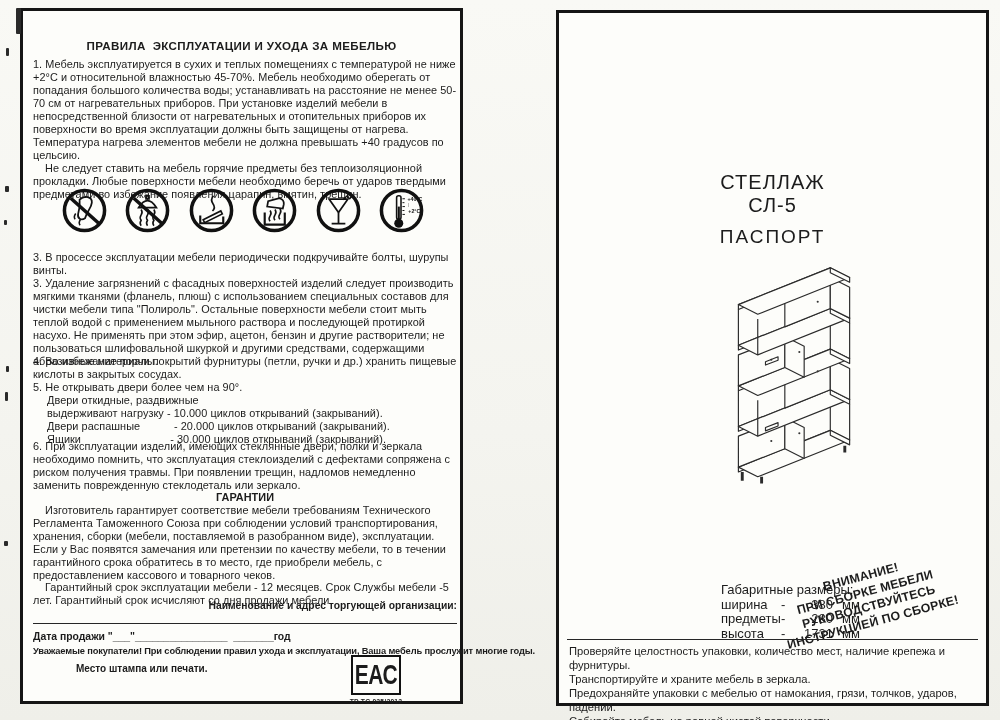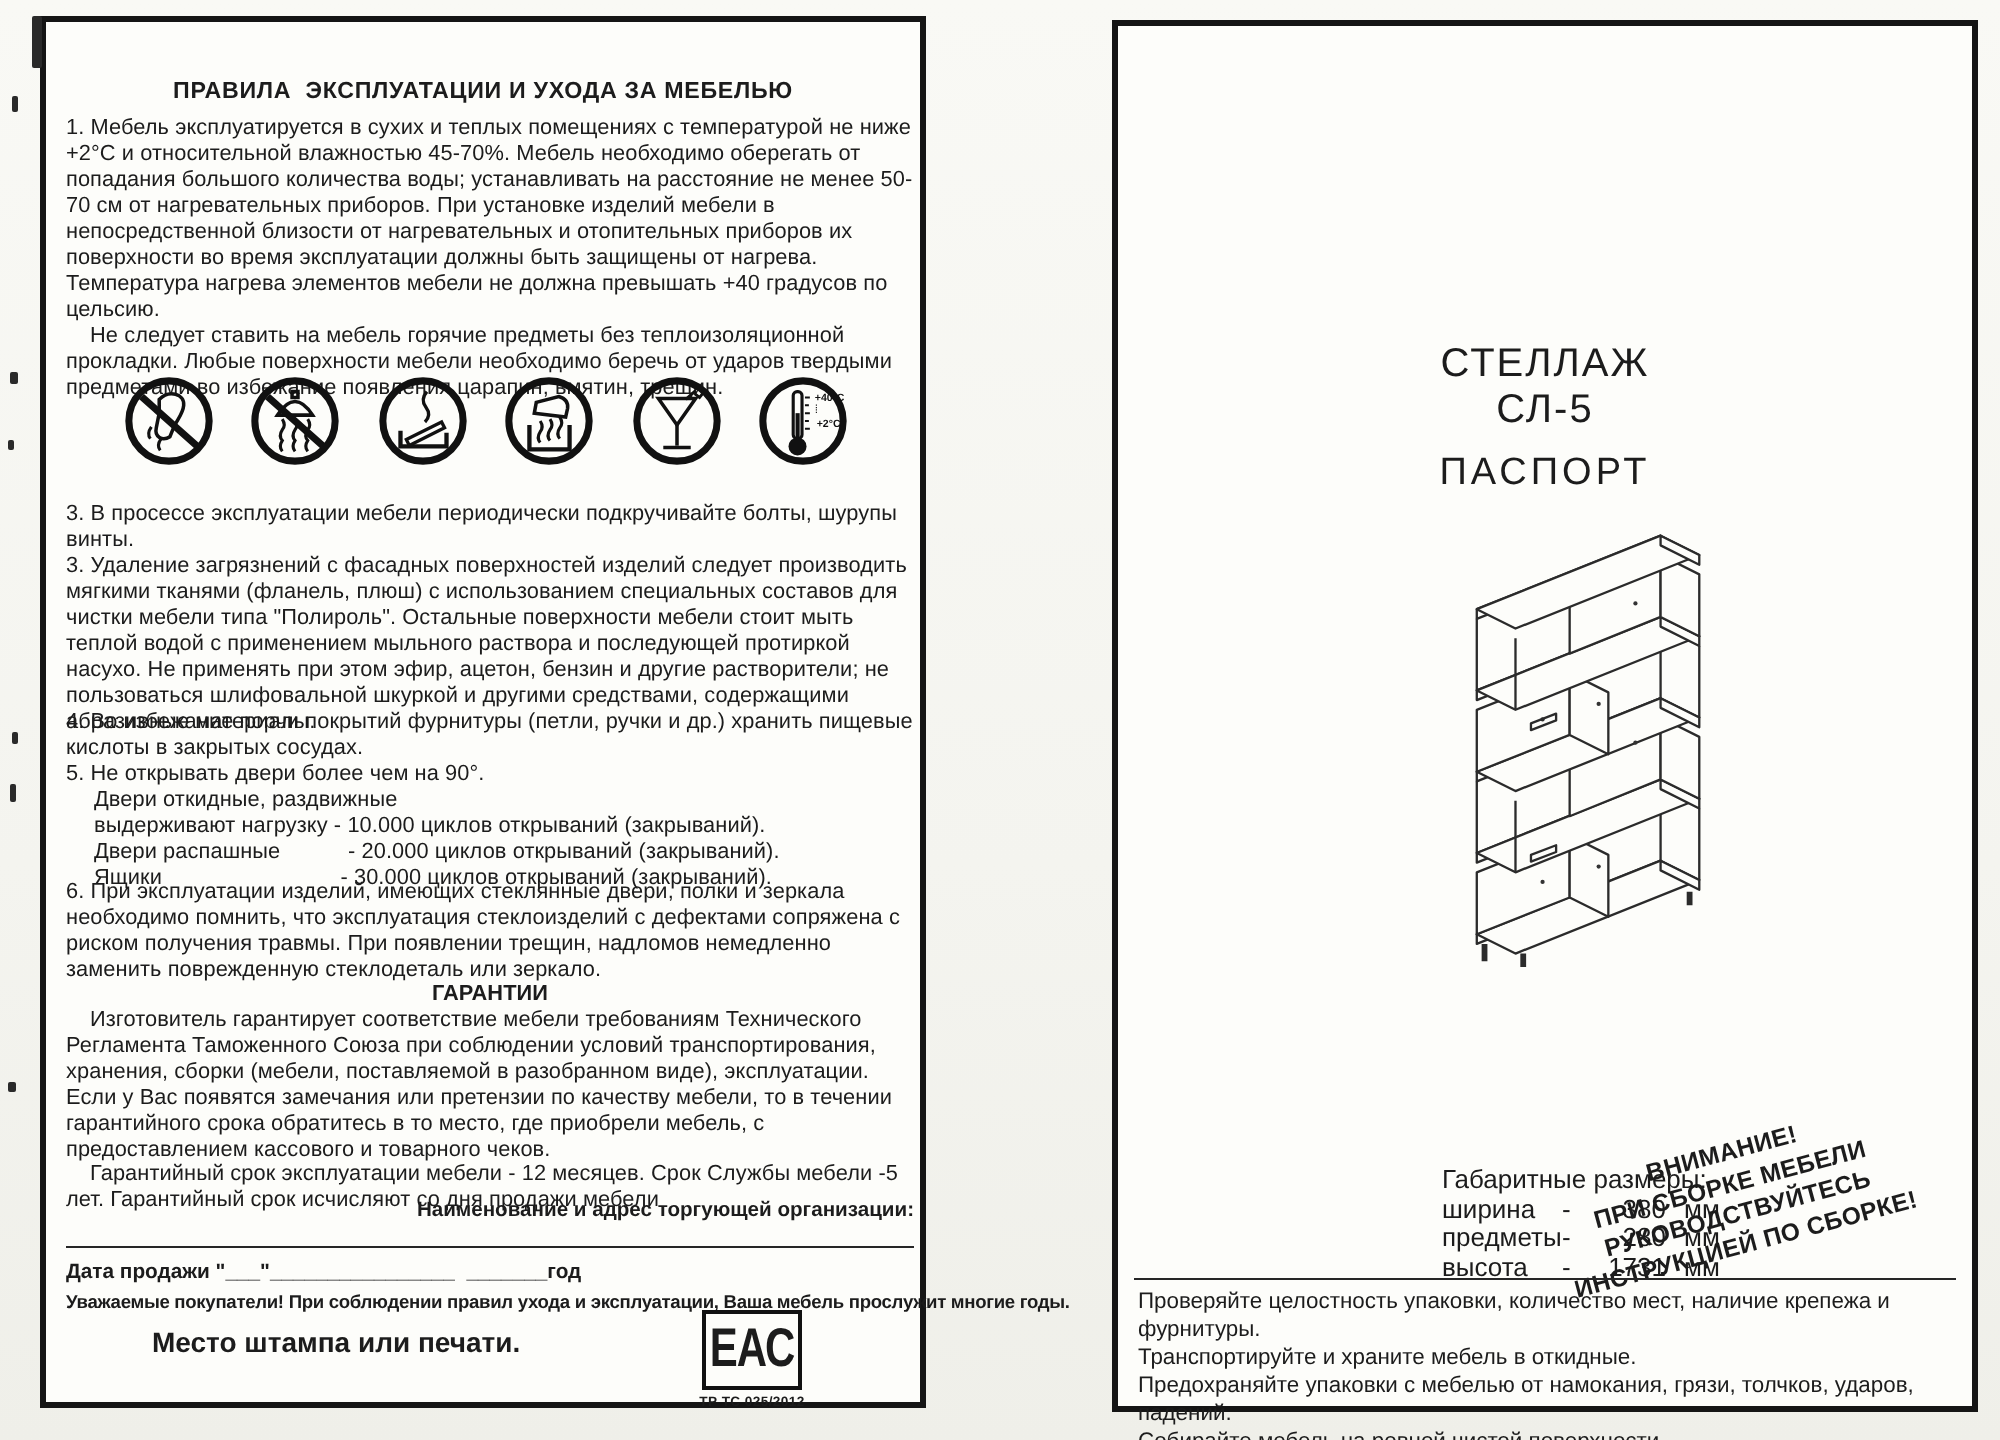--- a/index.html
+++ b/index.html
@@ -25,21 +25,21 @@
   .p5line { white-space:pre; }
   .p5 div:nth-child(n+2) { padding-left:14px; }
   .center { text-align:center; }
   .bold { font-weight:700; }
   .org-row { display:flex; align-items:flex-end;flex-direction:column; }
   .org-row span { white-space:nowrap; font-weight:700; font-size:10.3px; }
   .fill-line { flex:1; border-bottom:1.2px solid #2a2a2a; height:11px; margin-left:4px; }
   .rule { border-bottom:1.4px solid #262626; height:0; }
   .date-line { font-weight:700; font-size:10.4px; white-space:pre; }
   .buyers { font-weight:700; font-size:9.3px; letter-spacing:-0.15px; white-space:nowrap; }
-  .stamp { font-weight:700; font-size:14px;padding-left:43px; }
+  .stamp { font-weight:700; font-size:10px;padding-left:43px; }
   .eac-wrap { left:316px; top:644px; width:74px; text-align:center; }
   .eac-box { width:46px; height:36px; border:2px solid #111; margin:0 auto;
              display:flex; align-items:center; justify-content:center; background:#fdfdfa; }
   .eac-mark { font-weight:700; font-size:21px; transform:scaleY(1.3); letter-spacing:-0.5px; }
   .eac-reg { font-size:6.8px; font-weight:700; margin-top:3px; letter-spacing:0.2px; }
   .product-title { left:0; right:0; top:158px; text-align:center;
                    font-size:20px; line-height:23px; letter-spacing:1px; }
   .passport-title { left:0; right:0; top:213px; text-align:center;
                     font-size:19px; letter-spacing:2px; }
   .shelf { left:158px; top:250px; }
@@ -243,21 +243,21 @@
     <div class="abs warning">
       <div>ВНИМАНИЕ!</div>
       <div>ПРИ СБОРКЕ МЕБЕЛИ РУКОВОДСТВУЙТЕСЬ</div>
       <div>ИНСТРУКЦИЕЙ ПО СБОРКЕ!</div>
     </div>
 
     <div class="abs rule bottom-rule"></div>
 
     <div class="abs unpack">
       <div>Проверяйте целостность упаковки, количество мест, наличие крепежа и фурнитуры.</div>
-      <div>Транспортируйте и храните мебель в откидные.</div>
+      <div>Транспортируйте и храните мебель в зеркала.</div>
       <div>Предохраняйте упаковки с мебелью от намокания, грязи, толчков, ударов, падений.</div>
       <div>Собирайте мебель на ровной чистой поверхности.</div>
     </div>
   </div>
 
   <div class="speck" style="left:16px;top:8px;width:5px;height:26px"></div>
   <div class="speck" style="left:6px;top:48px;width:3px;height:8px"></div>
   <div class="speck" style="left:5px;top:186px;width:4px;height:6px"></div>
   <div class="speck" style="left:4px;top:220px;width:3px;height:5px"></div>
   <div class="speck" style="left:6px;top:366px;width:3px;height:6px"></div>

